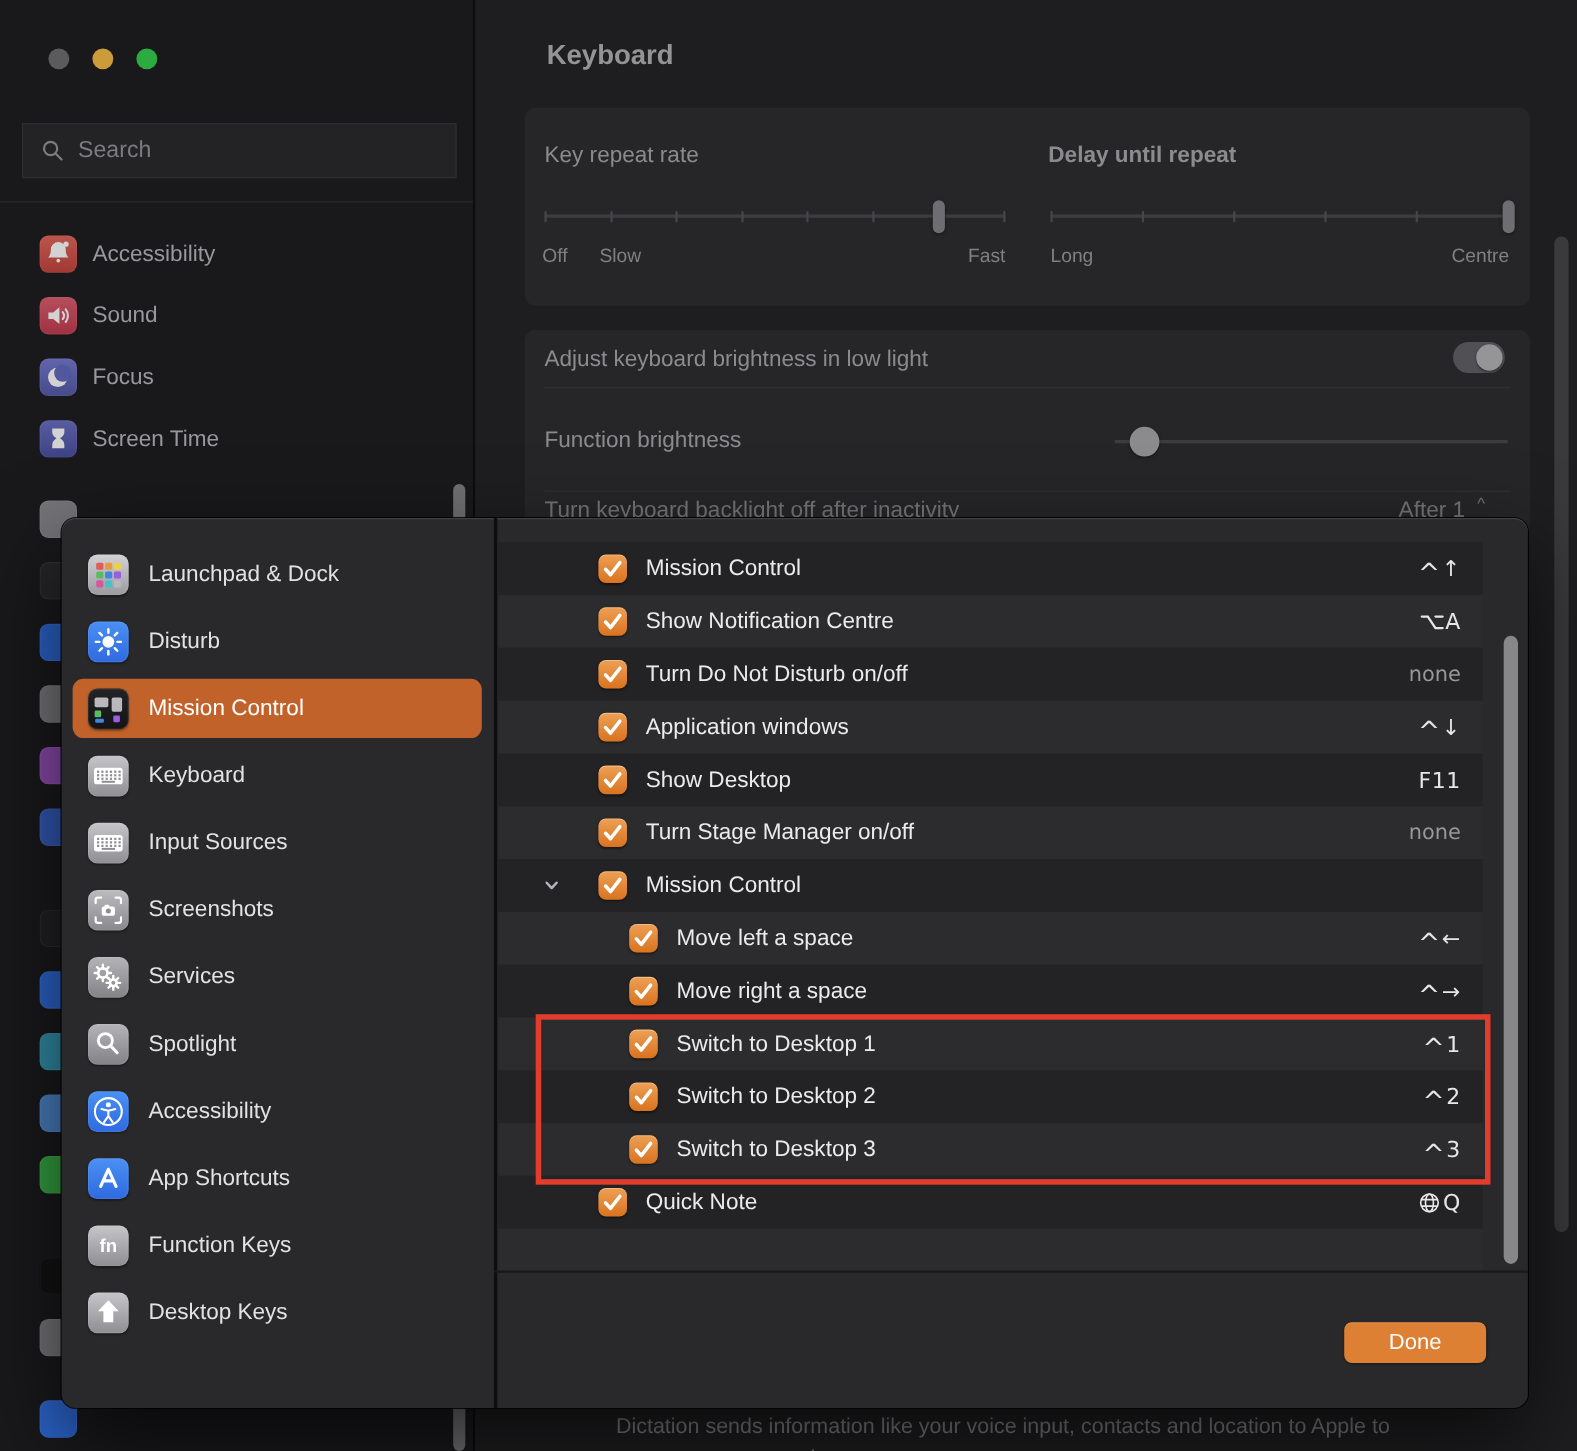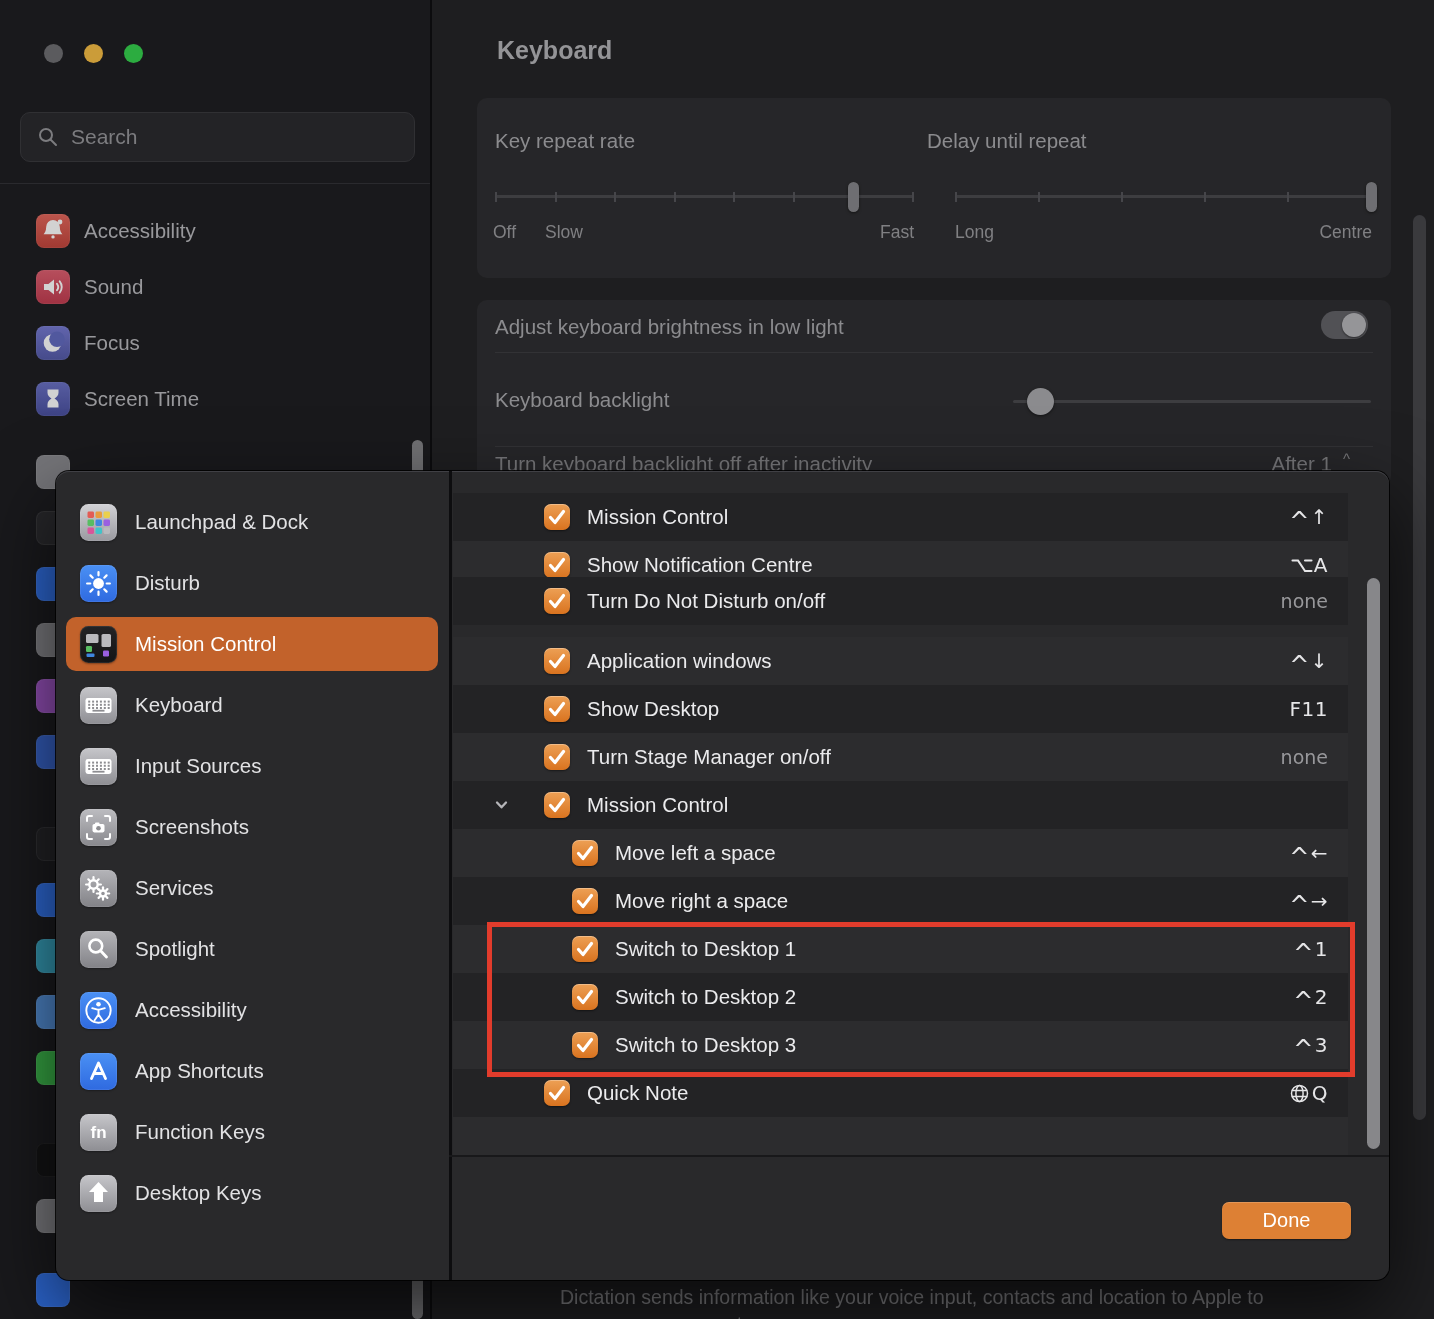--- a/index.html
+++ b/index.html
@@ -5,21 +5,21 @@
   html,body{margin:0;padding:0;background:#101012;}
   .page{position:relative;width:1434px;height:1319px;overflow:hidden;
         font-family:"Liberation Sans",sans-serif;background:#242426;
         -webkit-font-smoothing:antialiased;}
   .abs{position:absolute;}
   
   .sidebar{left:0;top:0;width:430px;height:1319px;background:#1e1e21;}
   .winsep{left:430px;top:0;width:2px;height:1319px;background:#0e0e10;}
   .rightpane{left:432px;top:0;width:1002px;height:1319px;background:#242427;}
   .tl{width:19px;height:19px;border-radius:50%;top:44px;}
-  .search{left:20px;top:112px;width:395px;height:50px;border-radius:10px;
+  .search{left:20px;top:112px;width:395px;height:50px;border-radius:0;
           background:#2a2a2e;border:1px solid #3a3a3e;display:flex;align-items:center;box-sizing:border-box;}
   .search input{background:transparent;border:none;outline:none;color:#c8c8cc;
           font-size:21px;font-family:inherit;width:300px;}
   .search input::placeholder{color:#96969a;}
   .sb-divider{left:0;top:183px;width:430px;height:1px;background:#323237;}
   .navitem{left:0;width:430px;height:56px;display:flex;align-items:center;}
   .navicon{width:34px;height:34px;border-radius:8px;margin-left:36px;position:relative;overflow:hidden;
            box-shadow:inset 0 0 0 1px rgba(255,255,255,.06);}
   .navlabel{margin-left:14px;font-size:20.5px;color:#b9b9bd;}
   .hidicon{width:34px;height:34px;border-radius:8px;left:36px;box-shadow:inset 0 0 0 1px rgba(255,255,255,.07);}
@@ -149,21 +149,21 @@
       <div class="abs hidicon" style="top:1143px;background:#151517"></div>
       <div class="abs hidicon" style="top:1199px;background:#8e8e93"></div>
       <div class="abs hidicon" style="top:1273px;background:#3478f6"></div>
     </div>
   <div class="abs sb-scroll"></div>
 
   <div class="abs pane-title">Keyboard</div>
 
   <div class="abs card card1">
     <div class="abs cardlabel" style="left:18px;top:31px;">Key repeat rate</div>
-    <div class="abs cardlabel" style="left:450px;top:31px;">Delay until repeat</div>
+    <div class="abs cardlabel" style="left:476px;top:31px;font-weight:bold;">Delay until repeat</div>
     <div class="abs track" style="left:18px;top:97px;width:419px;" id="kr-track">
         <div class="tick" style="left:0.0px"></div>
         <div class="tick" style="left:59.6px"></div>
         <div class="tick" style="left:119.1px"></div>
         <div class="tick" style="left:178.7px"></div>
         <div class="tick" style="left:238.3px"></div>
         <div class="tick" style="left:297.9px"></div>
         <div class="tick" style="left:357.4px"></div>
         <div class="tick" style="left:417.0px"></div>
         <div class="pillknob" style="left:352.9px"></div>
@@ -183,21 +183,21 @@
     <div class="abs subl" style="left:478px;top:124px;">Long</div>
     <div class="abs subl" style="left:895px;top:124px;transform:translateX(-100%);">Centre</div>
   </div>
 
   <div class="abs card card2">
     <div class="abs cardlabel" style="left:18px;top:15px;">Adjust keyboard brightness in low light</div>
     <div class="abs toggle" style="left:844px;top:11px;">
         <div class="knob"></div>
       </div>
     <div class="abs cd-div" style="left:18px;top:52px;width:878px;"></div>
-    <div class="abs cardlabel" style="left:18px;top:88px;">Keyboard backlight</div>
+    <div class="abs cardlabel" style="left:18px;top:88px;">Function brightness</div>
     <div class="abs track" style="left:536px;top:100px;width:358px;">
       <div class="roundknob" style="left:14px;"></div>
     </div>
     <div class="abs cd-div" style="left:18px;top:146px;width:878px;"></div>
     <div class="abs backrow-label" style="left:18px;top:152px;">Turn keyboard backlight off after inactivity</div>
     <div class="abs backrow-label" style="left:856px;top:152px;transform:translateX(-100%);">After 1 Minute</div>
     <div class="abs backrow-label" style="left:866px;top:150px;font-size:15px;">^</div>
   </div>
 
   <div class="abs pane-scroll"></div>
@@ -380,21 +380,21 @@
               <path d="M6.5 13.5l4.5 5L19.5 7.5" stroke="#fff" stroke-width="3.2" fill="none" stroke-linecap="round" stroke-linejoin="round"></path>
             </svg></div>
       <div class="rowlabel">Show Notification Centre</div>
       <div class="rowkey">
             <svg width="22" height="17" viewBox="0 0 22 17" style="margin:0 1px">
               <path d="M1.5 3.5h5.5l7 10.5h6.5M14 3.5h6.5" stroke="#e6e6e8" stroke-width="2.1" fill="none" stroke-linecap="round"></path>
             </svg>
             <span>A</span>
           </div>
     </div>
-        <div class="row dark" style="top:106px">
+        <div class="row dark" style="top:118px">
 
       <div class="cbx" style="margin-left:91px"><svg width="26" height="26" viewBox="0 0 26 26">
               <path d="M6.5 13.5l4.5 5L19.5 7.5" stroke="#fff" stroke-width="3.2" fill="none" stroke-linecap="round" stroke-linejoin="round"></path>
             </svg></div>
       <div class="rowlabel">Turn Do Not Disturb on/off</div>
       <div class="rowkey">
             <span class="sc-none">none</span>
           </div>
     </div>
         <div class="row light" style="top:166px">

